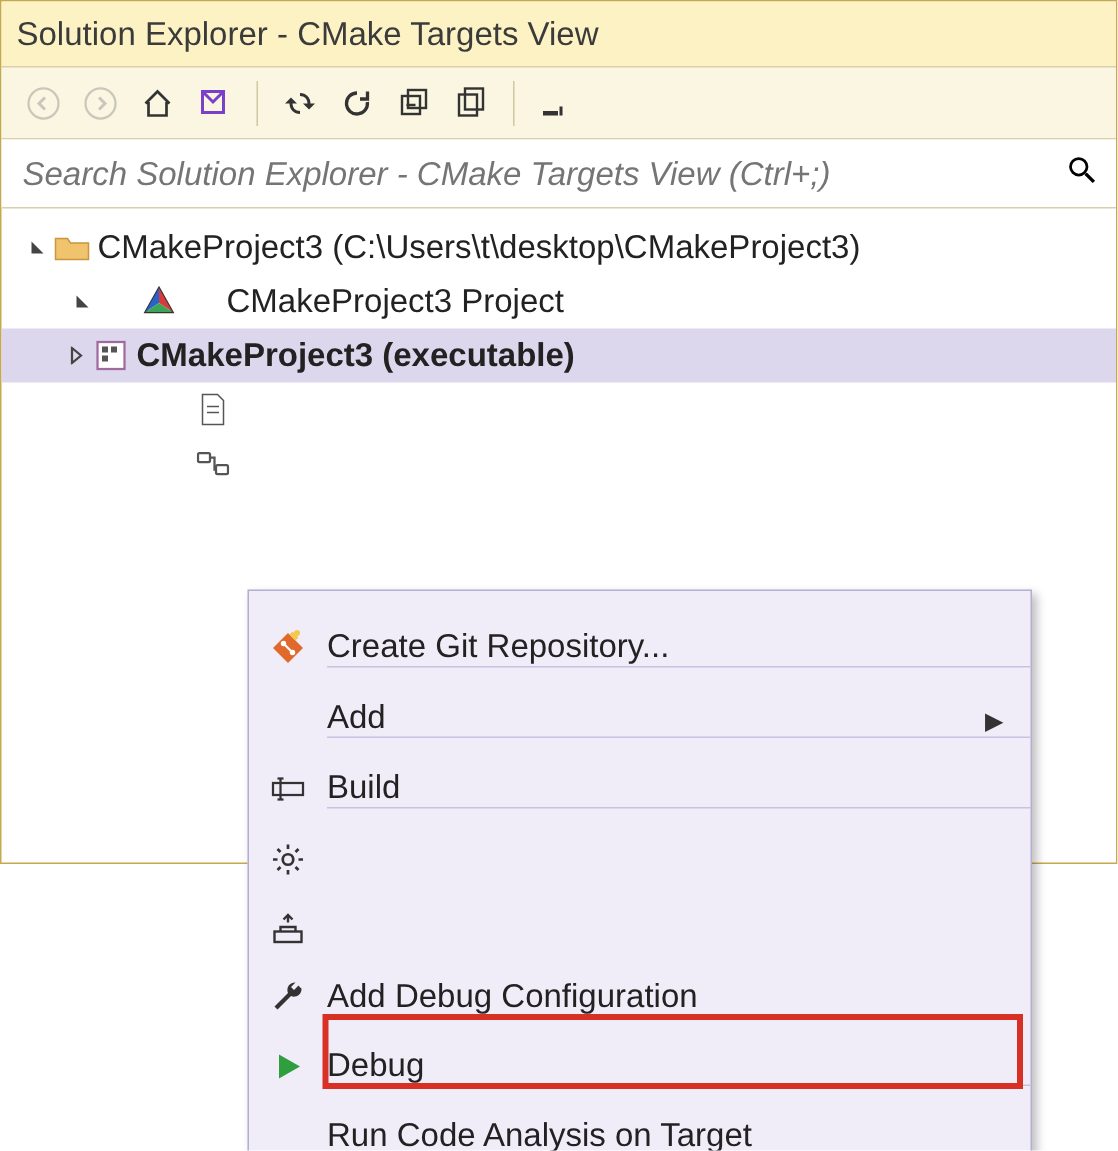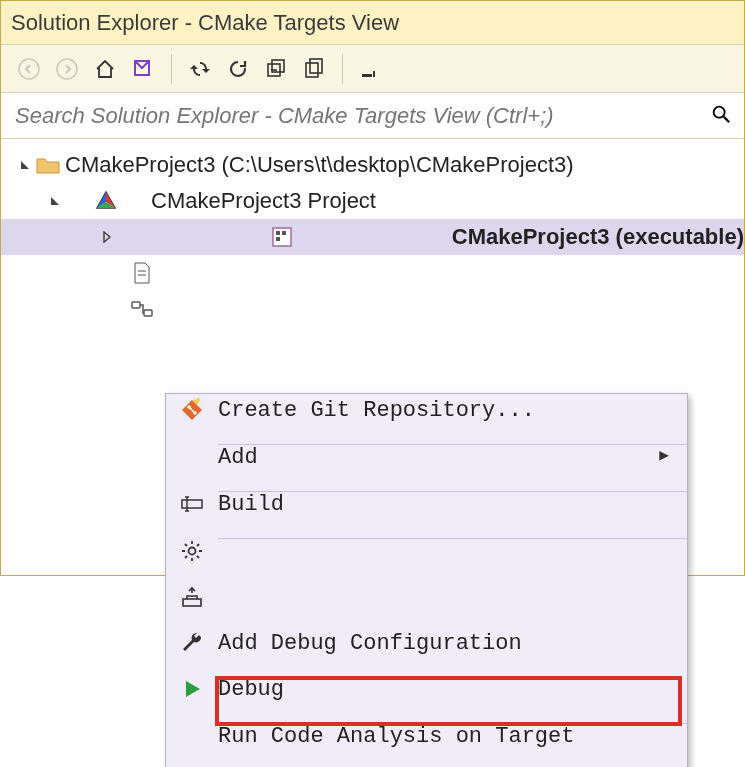--- a/index.html
+++ b/index.html
@@ -99,42 +99,41 @@
     align-items: center;
     height: 36px;
     font-size: 22px;
     color: #222;
     padding-left: 14px;
   }
   .chev { width: 20px; display: inline-flex; justify-content: center; color: #555; }
   .tree-icon { width: 26px; display: inline-flex; justify-content: center; margin-right: 4px;}
   .lvl1 { padding-left: 14px; }
   .lvl2 { padding-left: 44px; gap: 28px; }
-  .lvl3 { padding-left: 96px; justify-content: space-between; }
+  .lvl3 { padding-left: 40px; }
   .lvl4 { padding-left: 128px; }
   .selected-row { background: #dcd7ec; }
   .selected-row .node-label { font-weight: 600; }
   .context-menu {
     position: absolute;
     left: 164px;
     top: 254px;
     width: 523px;
     background: #f0edf9;
     border: 1px solid #b4aed0;
     box-shadow: 3px 3px 6px rgba(0,0,0,0.25);
     padding: 4px 0;
   }
   .cm-item {
     height: 46px;
     display: flex;
-    align-items: flex-start;
+    align-items: flex-end;
     font-size: 22px;
     color: #222;
     padding: 0 18px 0 0;
-    font-family: Liberation Mono, monospace;
   }
   .cm-icon-col {
     width: 52px;
     display: flex;
     justify-content: center;
     align-items: center;
   }
   .cm-icon-col svg { width: 24px; height: 24px; }
   .cm-label { flex: 1; }
   .cm-sub-arrow { font-size: 16px; color: #333; }

